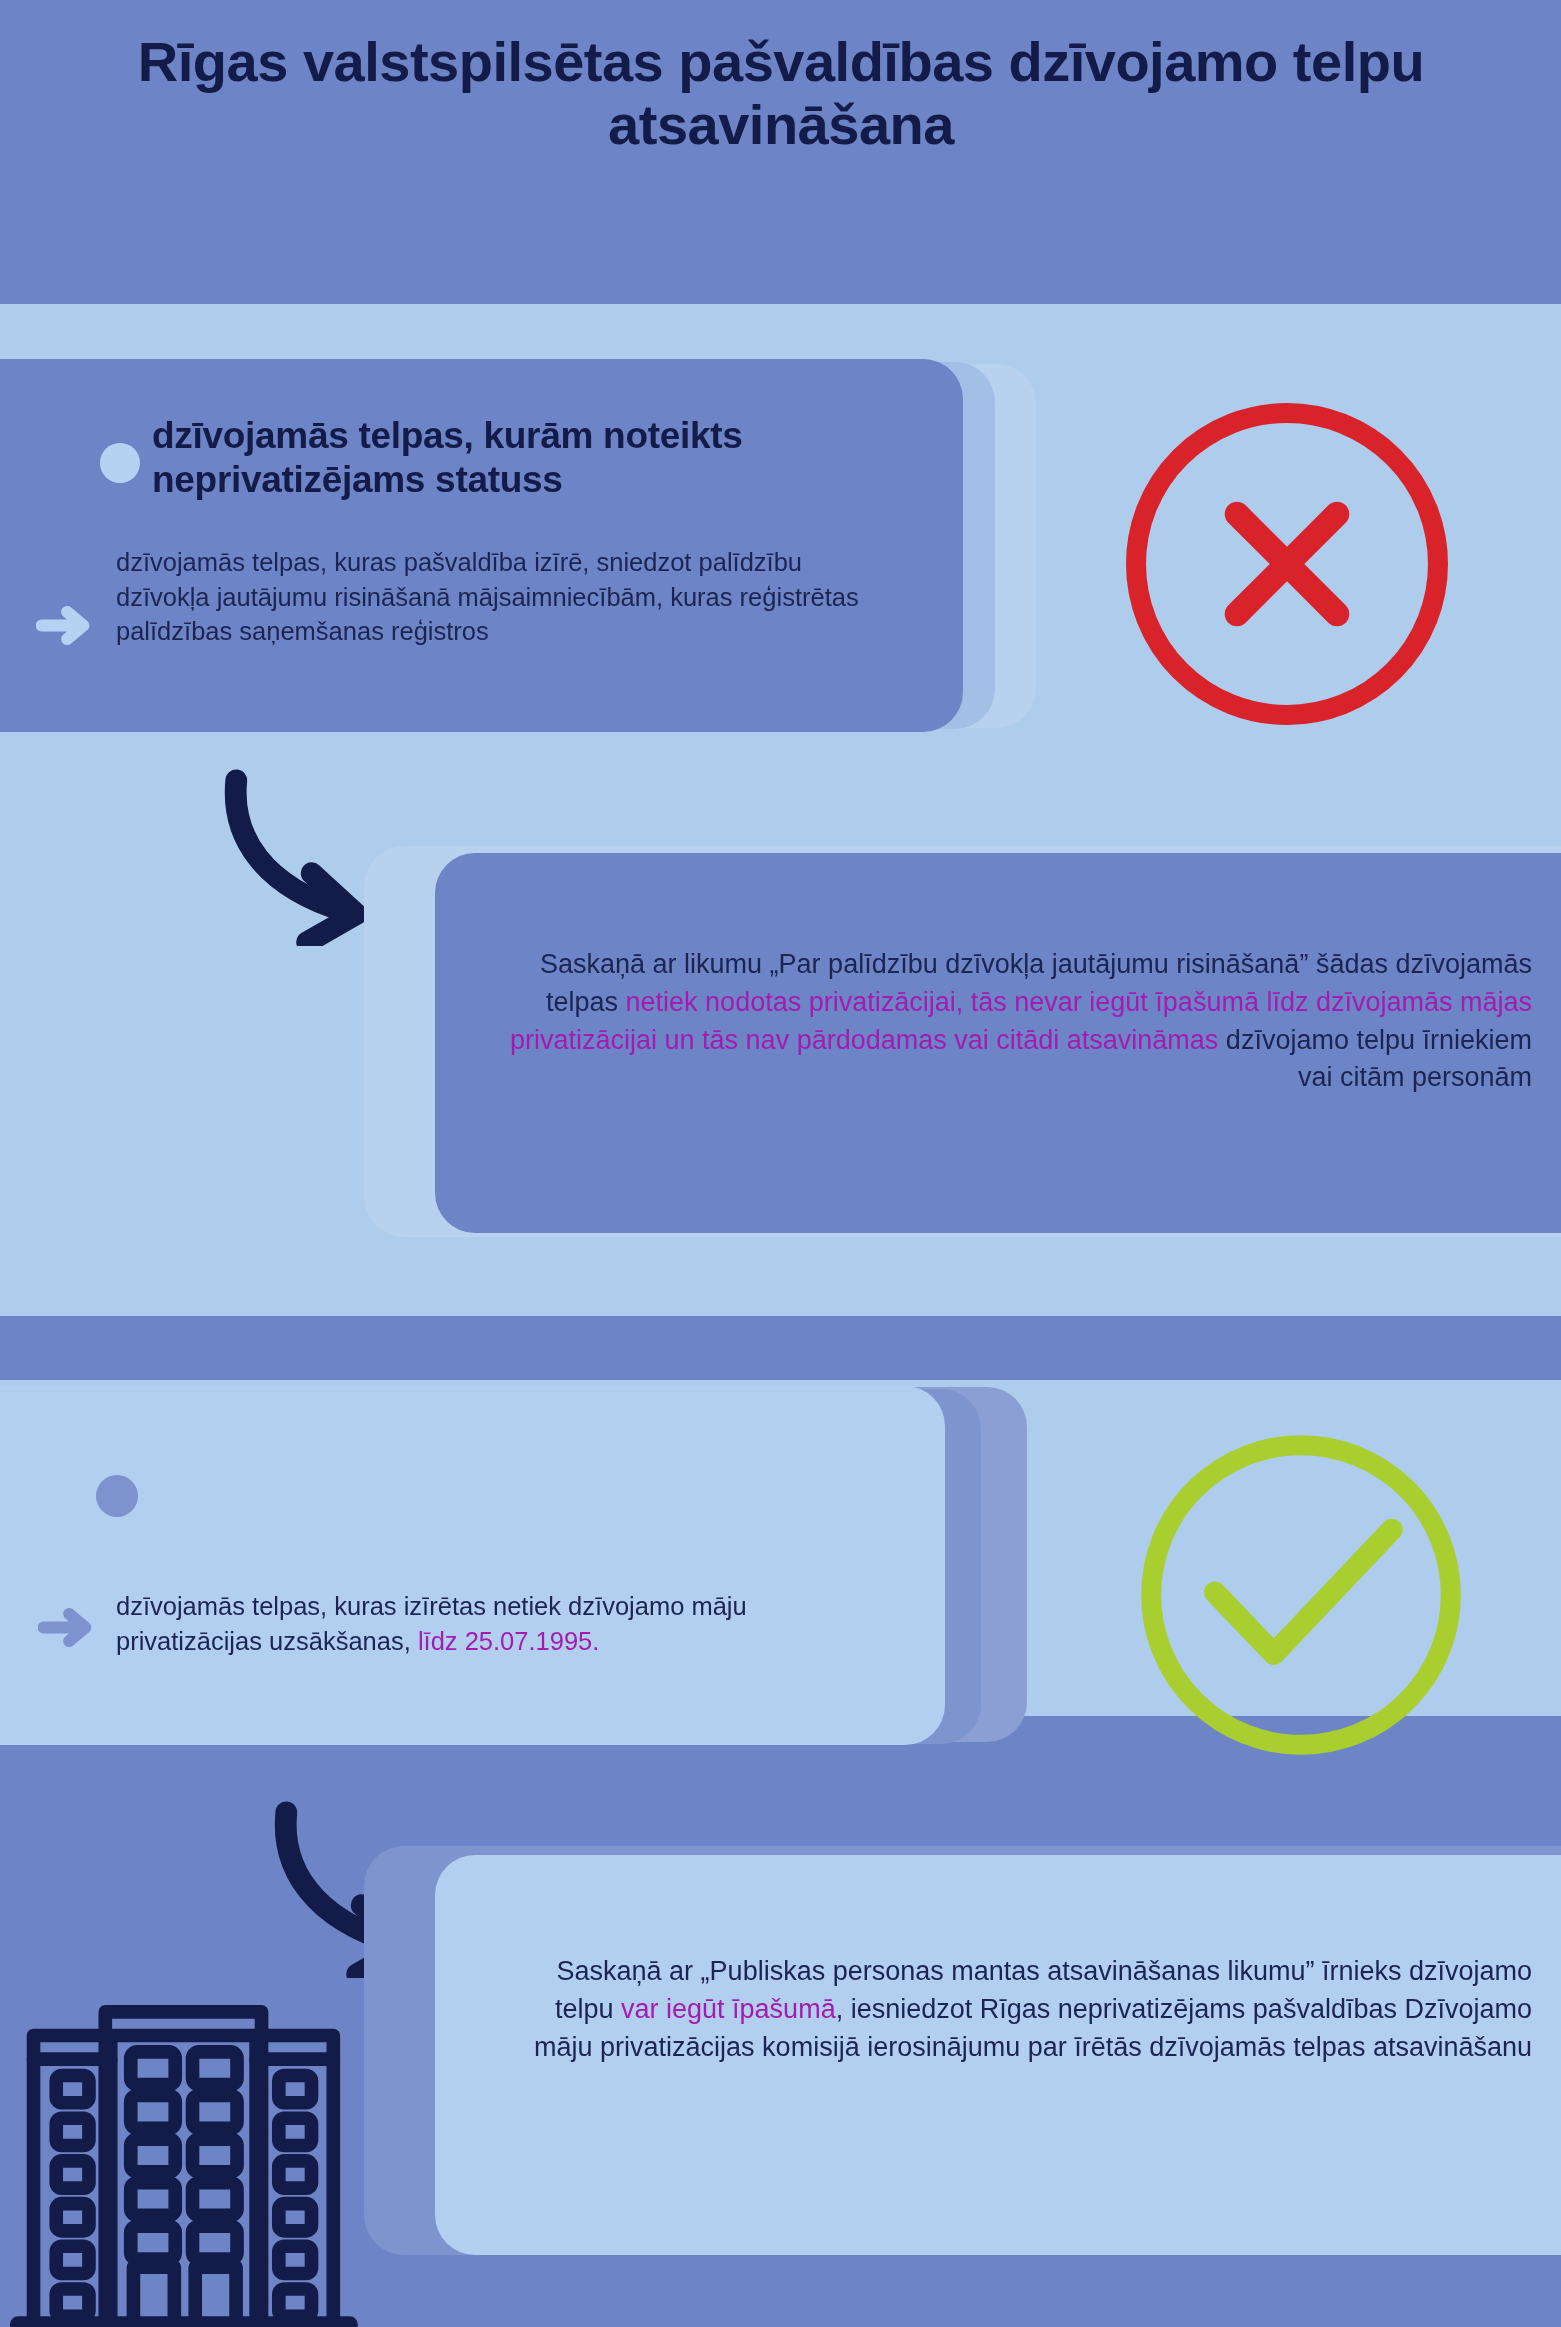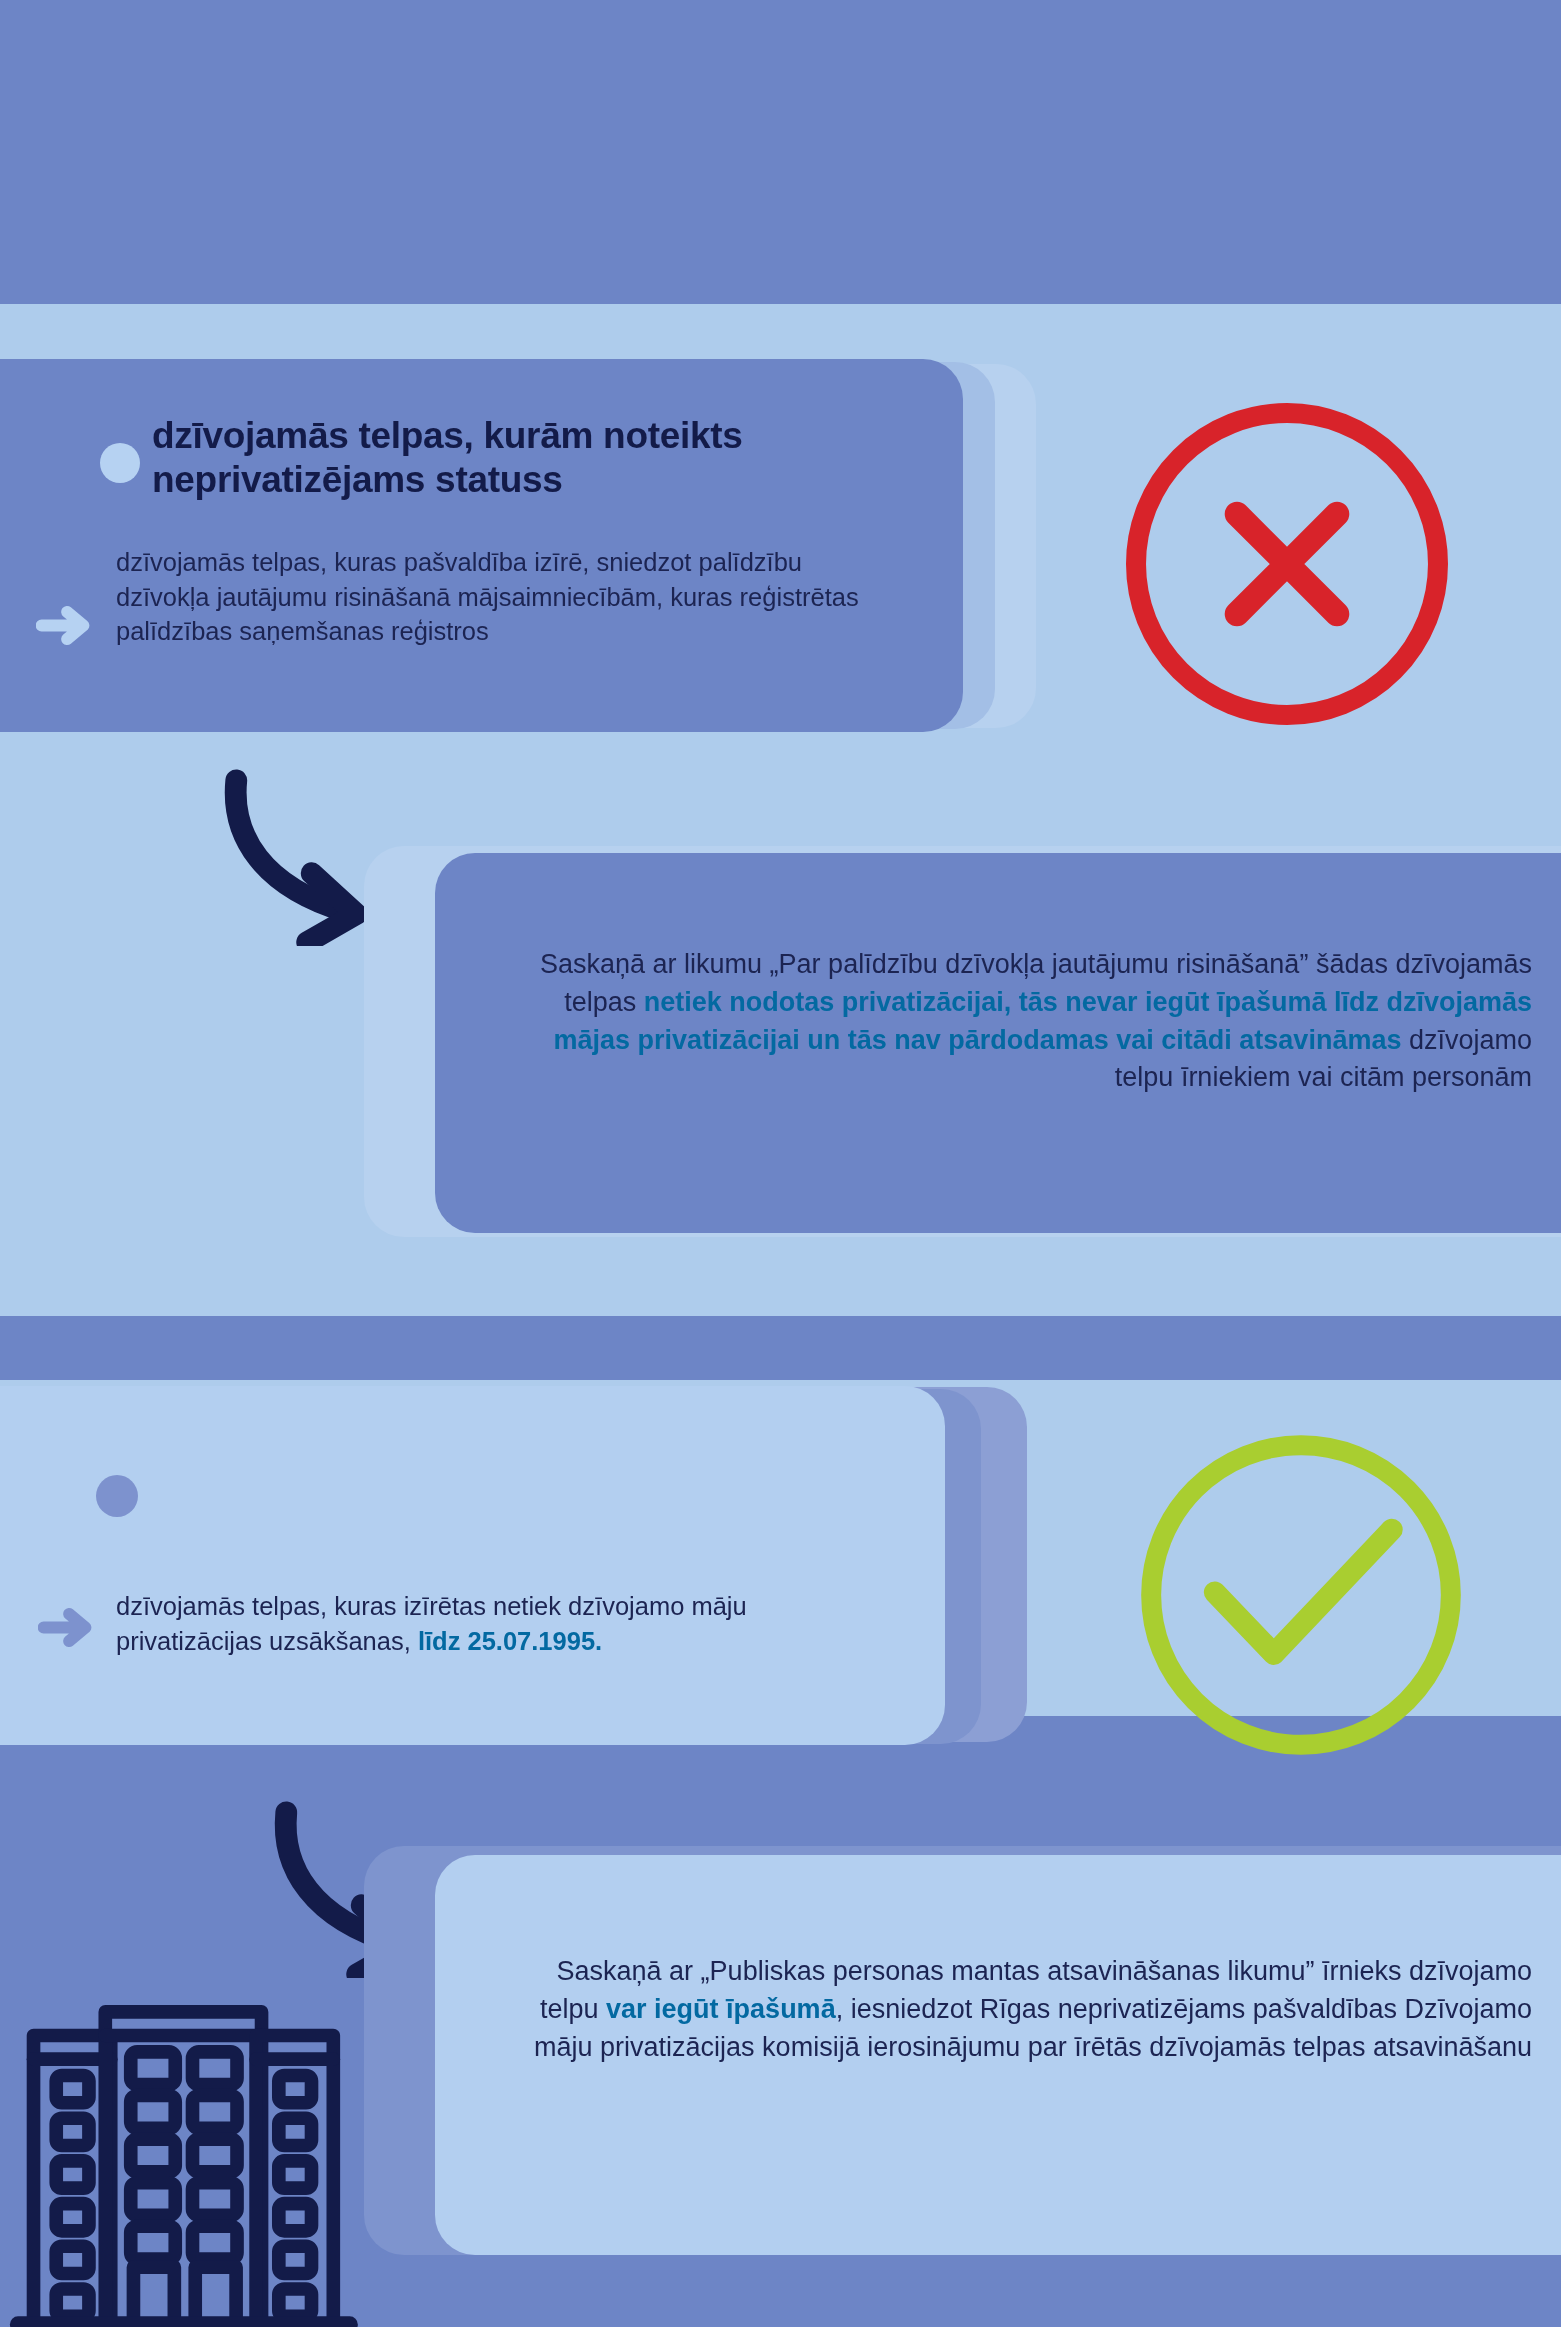--- a/index.html
+++ b/index.html
@@ -72,39 +72,40 @@
     font-weight: 400;
   }
   .quote-text {
     position: absolute;
     color: #1C2452;
     font-size: 27px;
     line-height: 1.40;
     text-align: right;
     font-weight: 400;
   }
-  .quote-text b, .body-text b { font-weight: 700; color: #0369a1; }
+  .quote-text b, .body-text b { font-weight: 400; color: #a21caf; }
 
   
   .dot {
     position: absolute;
     border-radius: 50%;
   }
   .dot-light { background: #B6D2F2; }
   .dot-mid   { background: #7D92CE; }
 
   
   .mini-arrow { position: absolute; }
 </style>
 </head>
 <body>
 
 <div id="page">
 
   <div class="header-band"></div>
+  <div class="header-title">Rīgas valstspilsētas pašvaldības dzīvojamo telpu atsavināšana</div>
 
   <div class="band-light" style="top:304px; height:1013px;"></div>
   <div class="band-mid" style="top:1316px; height:64px;"></div>
   <div class="band-light" style="top:1380px; height:336px;"></div>
   <div class="band-mid" style="top:1716px; height:611px;"></div>
 
   <div class="card shade-2" style="left:-55px; top:364px; width:1091px; height:364px;"></div>
   <div class="card shade-1" style="left:-55px; top:362px; width:1050px; height:367px;"></div>
   <div class="card card-mid" style="left:-55px; top:359px; width:1018px; height:373px;">
   </div>

